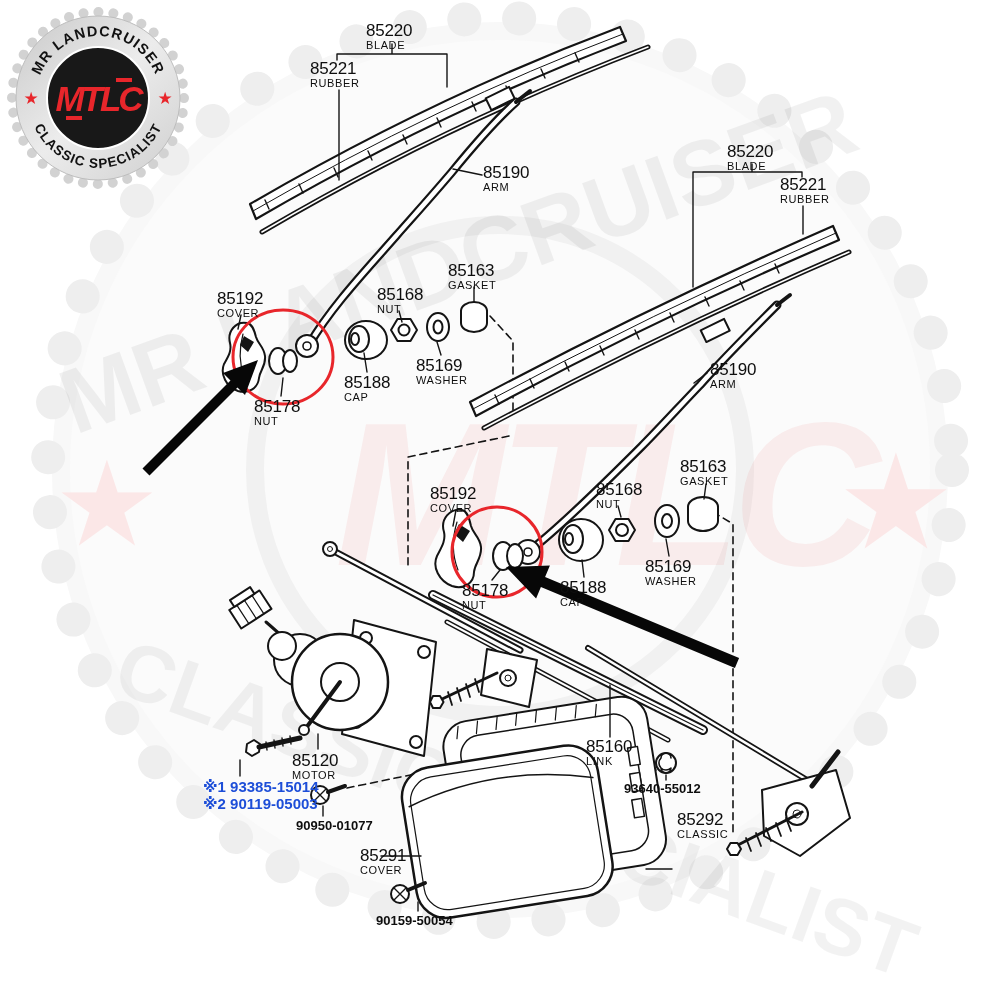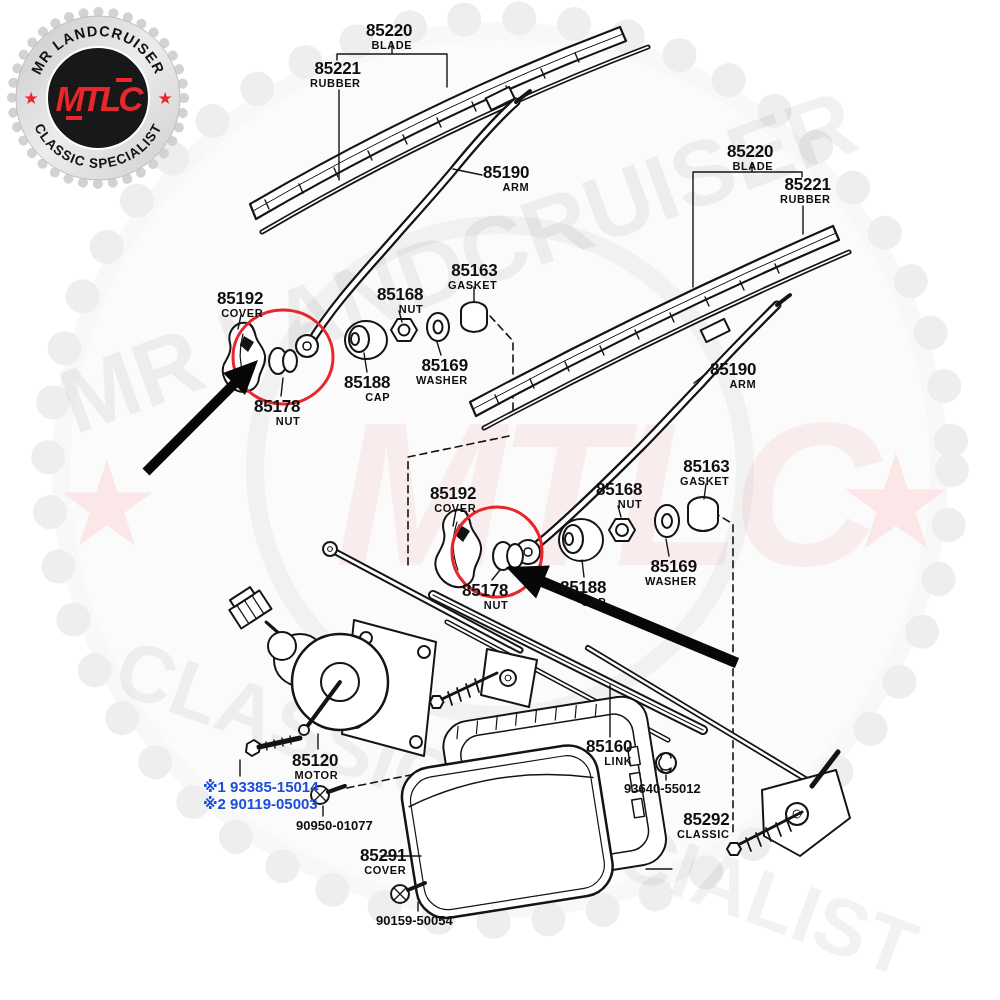--- a/index.html
+++ b/index.html
@@ -1,20 +1,20 @@
 <!DOCTYPE html>
 <html><head>
 <meta charset="utf-8">
 <style>
   html,body{margin:0;padding:0;background:#fff;}
   .stage{position:relative;width:1000px;height:1000px;background:#ffffff;overflow:hidden;
          font-family:"Liberation Sans","DejaVu Sans",sans-serif;}
   .stage svg{position:absolute;left:0;top:0;}
   #labels{position:absolute;left:0;top:0;width:1000px;height:1000px;pointer-events:none;}
-  .part-label{position:absolute;color:#0e0e0e;font-weight:bold;line-height:1;text-align:right;white-space:nowrap;}
+  .part-label{position:absolute;color:#0e0e0e;font-weight:normal;line-height:1;text-align:left;white-space:nowrap;}
   .part-label .pnum{font-size:17px;letter-spacing:-0.2px;}
   .part-label .pname{font-size:11px;letter-spacing:0.6px;margin-top:1px;}
   .code-label{position:absolute;color:#0e0e0e;font-weight:bold;font-size:13px;white-space:nowrap;}
   .footnote{position:absolute;color:#1d4ed8;font-weight:bold;white-space:pre;line-height:1.15;}
   .footnote.top{font-size:15px;}
   .footnote.bottom{font-size:17px;line-height:1.25;border-bottom:2.5px solid #111;padding-bottom:3px;width:fit-content;}
 </style>
 </head>
 <body>
 

